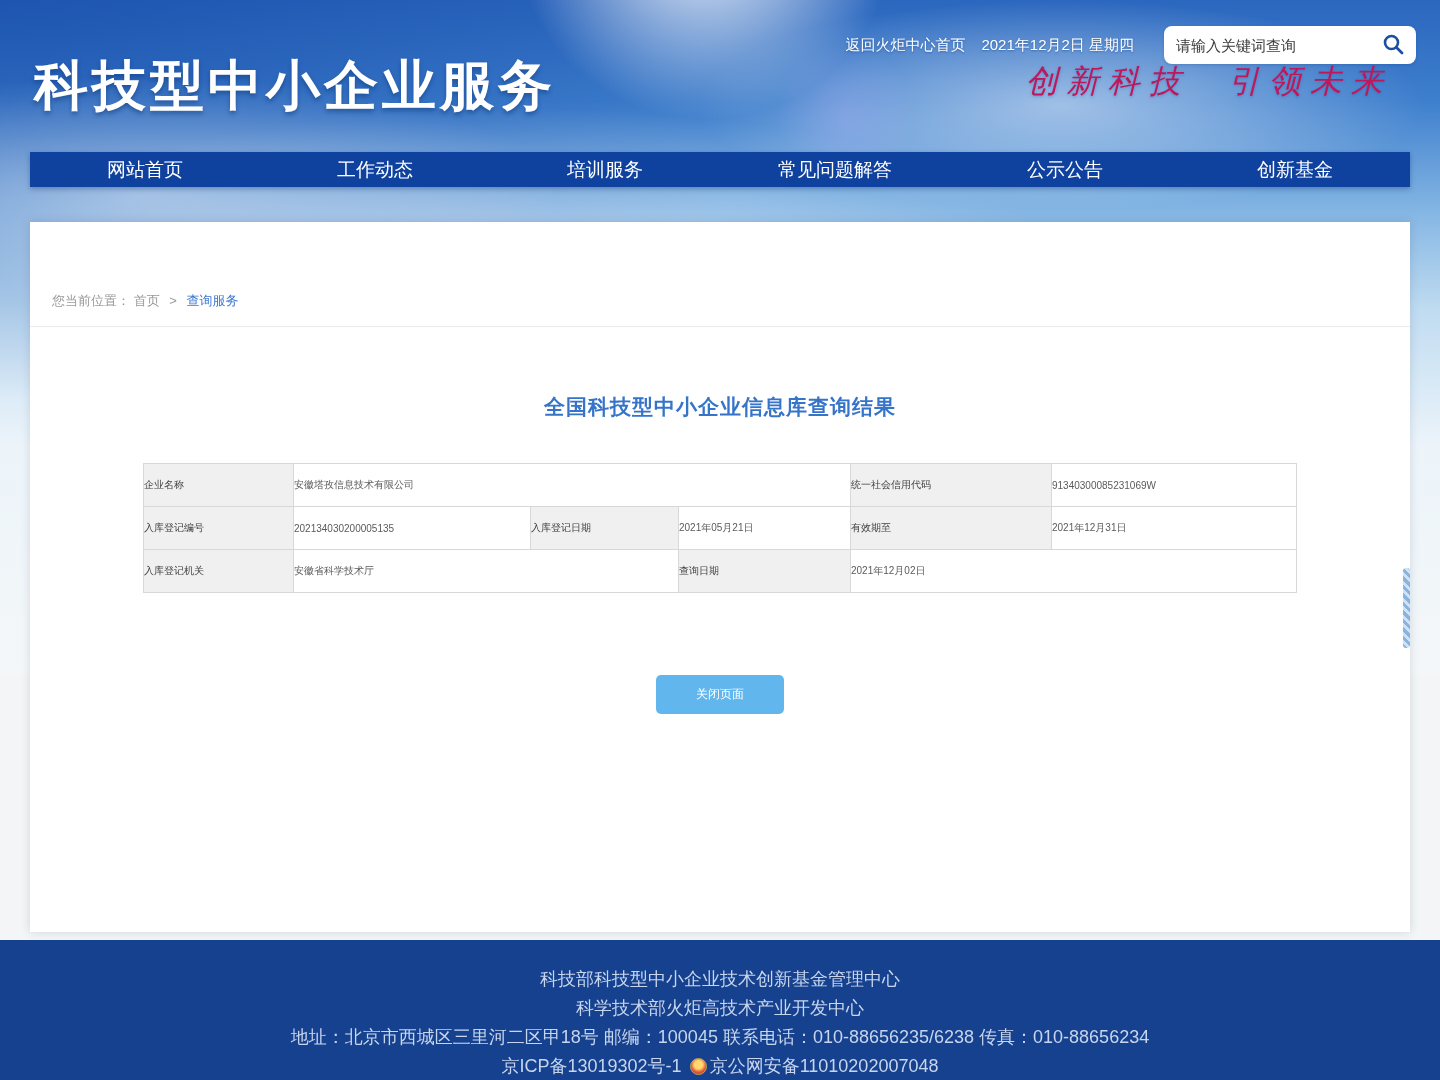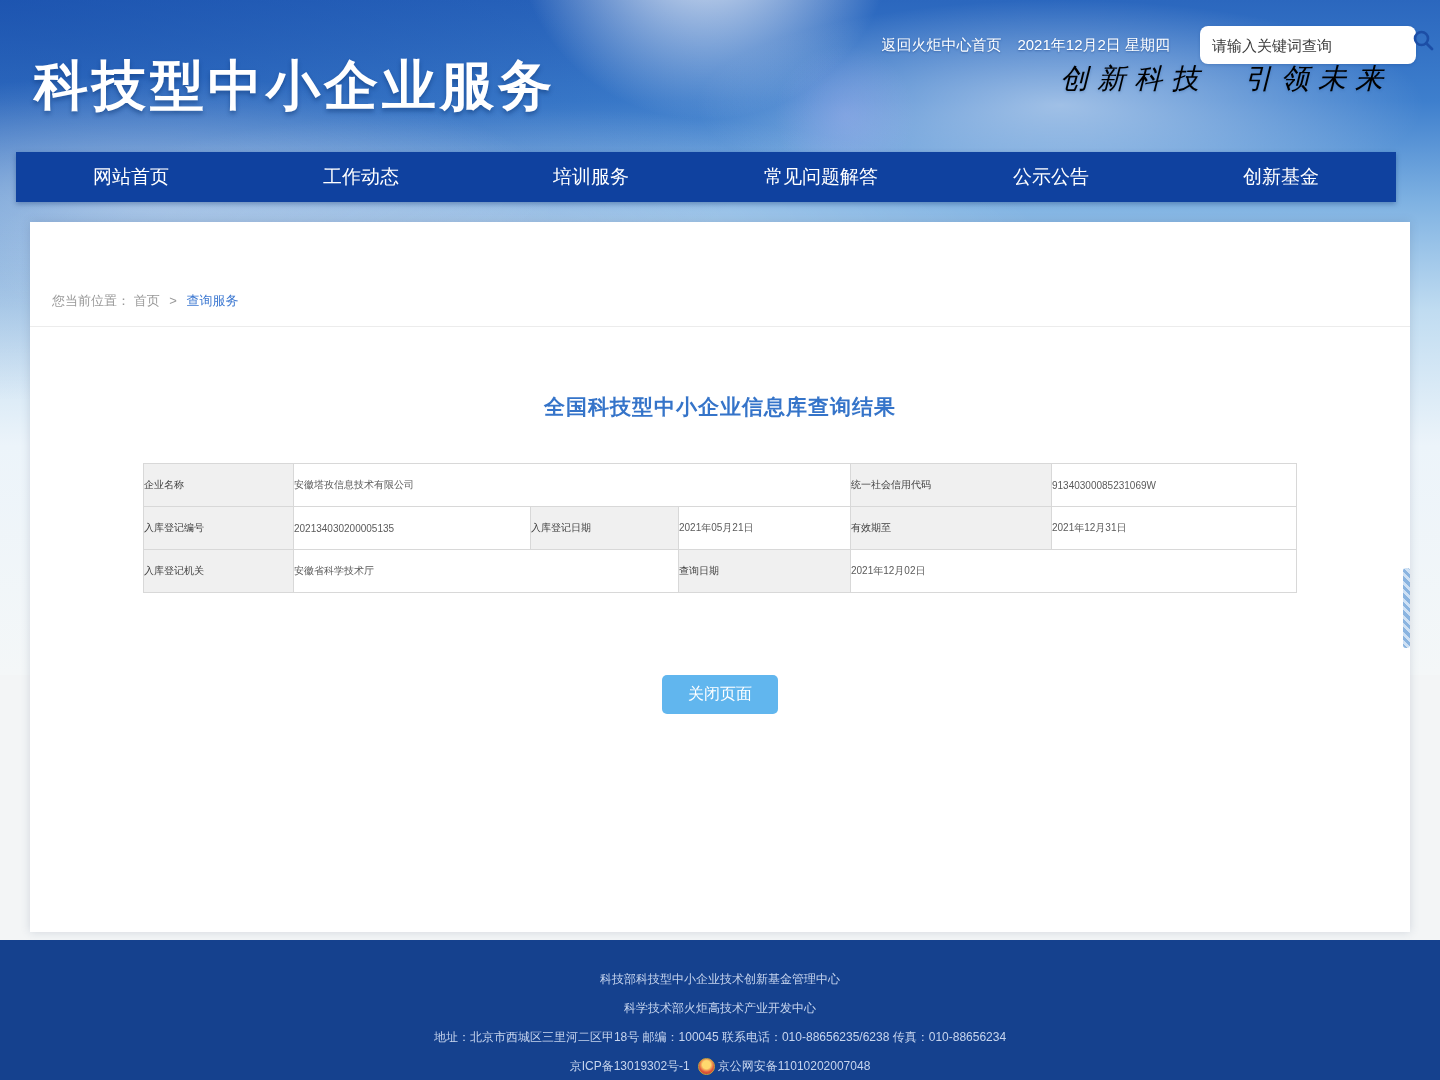--- a/index.html
+++ b/index.html
@@ -27,42 +27,42 @@
   .logo {
     position:absolute; left:34px; top:50px;
     font-family:"DejaVu Serif", serif;
     font-weight:700; font-size:54px; letter-spacing:4px; color:#ffffff;
     text-shadow:0 3px 4px rgba(10,50,110,.45);
     cursor:pointer;
   }
   .slogan {
     position:absolute; right:48px; top:60px;
     font-family:"DejaVu Serif", serif; font-style:italic;
-    font-size:28px; letter-spacing:9px; color:#000000;
+    font-size:32px; letter-spacing:9px; color:#be185d;
     text-shadow:0 1px 3px rgba(40,90,160,.4);
     white-space:pre;
   }
   .top-right { position:absolute; top:26px; right:24px; display:flex; align-items:center; }
   .top-link { color:#ffffff; font-size:15px; cursor:pointer; text-shadow:0 1px 2px rgba(20,60,130,.5); }
   .top-date { color:#ffffff; font-size:15px; margin-left:16px; text-shadow:0 1px 2px rgba(20,60,130,.5); }
   .searchbox {
-    margin-left:30px; width:216px; height:38px; background:#ffffff;
-    border-radius:8px; display:flex; padding:0 8px 0 12px;
+    margin-left:30px; width:252px; height:38px; background:#ffffff;
+    border-radius:8px; display:flex; align-items:center; padding:0 8px 0 12px;
     box-shadow:0 1px 3px rgba(20,60,130,.25);
   }
   .searchbox input {
     flex:1; border:none; outline:none; font-size:15px; color:#333;
     font-family:"Liberation Sans", sans-serif; background:transparent;
   }
   .searchbox input::placeholder { color:#3a3a3a; opacity:1; }
   .search-btn { width:30px; height:30px; border:none; background:transparent; cursor:pointer; display:flex; align-items:center; justify-content:center; }
 
   
   .nav {
-    position:absolute; left:16px; top:152px; width:1380px; height:50px;
+    position:absolute; left:30px; top:152px; width:1380px; height:35px;
     background:#0f419f; display:flex; align-items:stretch;
     box-shadow:0 2px 5px rgba(10,40,100,.35);
   }
   .nav-item {
     flex:1; display:flex; align-items:center; justify-content:center;
     color:#ffffff; font-size:19px; cursor:pointer; white-space:nowrap;
   }
 
   
   .card {
@@ -89,37 +89,37 @@
     border-collapse:collapse; table-layout:fixed;
   }
   table.result td {
     border:1px solid #d8d8d8; height:43px; 
     font-size:10px; overflow:hidden; white-space:nowrap;margin-top:24px;
   }
   td.label { background:#f0f0f0; color:#3f3f3f; font-size:17px; }
   td.value { background:#ffffff; color:#5a5a5a; }
 
   .close-btn {
-    display:block; margin:82px auto 0 auto; width:116px; height:39px;
-    background:#61b6ee; color:#ffffff; font-size:16px;
+    display:block; margin:82px auto 0 auto; width:128px; height:39px;
+    background:#61b6ee; color:#ffffff; font-size:12px;
     border:none; border-radius:5px; cursor:pointer;
     font-family:"Liberation Sans", sans-serif;
   }
 
   .scroll-thumb {
     position:absolute; right:0px; top:346px; width:7px; height:80px;
     border-radius:3px;
     background:repeating-linear-gradient(45deg,#8ab4e0 0 3px,#cfe1f4 3px 6px);
     cursor:grab;
   }
 
   
   .footer {
     position:absolute; left:0; top:940px; width:1440px; height:140px;
-    background:#15418e; color:#c7d5ee; font-size:12px;
+    background:#15418e; color:#c7d5ee; font-size:18px;
   }
   .footer-inner { padding-top:25px; text-align:center; }
   .footer-line { line-height:29px; }
   .footer-last { display:flex; justify-content:center; align-items:center; line-height:29px; }
   .footer-link { color:#c7d5ee; cursor:pointer; }
   .badge {
     display:inline-block; width:17px; height:17px; border-radius:50%;
     margin:0 3px 0 8px; vertical-align:middle;
     background:radial-gradient(circle at 50% 38%, #ffd96e 0 34%, #e2573c 62%, #a22a2a 100%);
     border:1px solid #caa43c;

